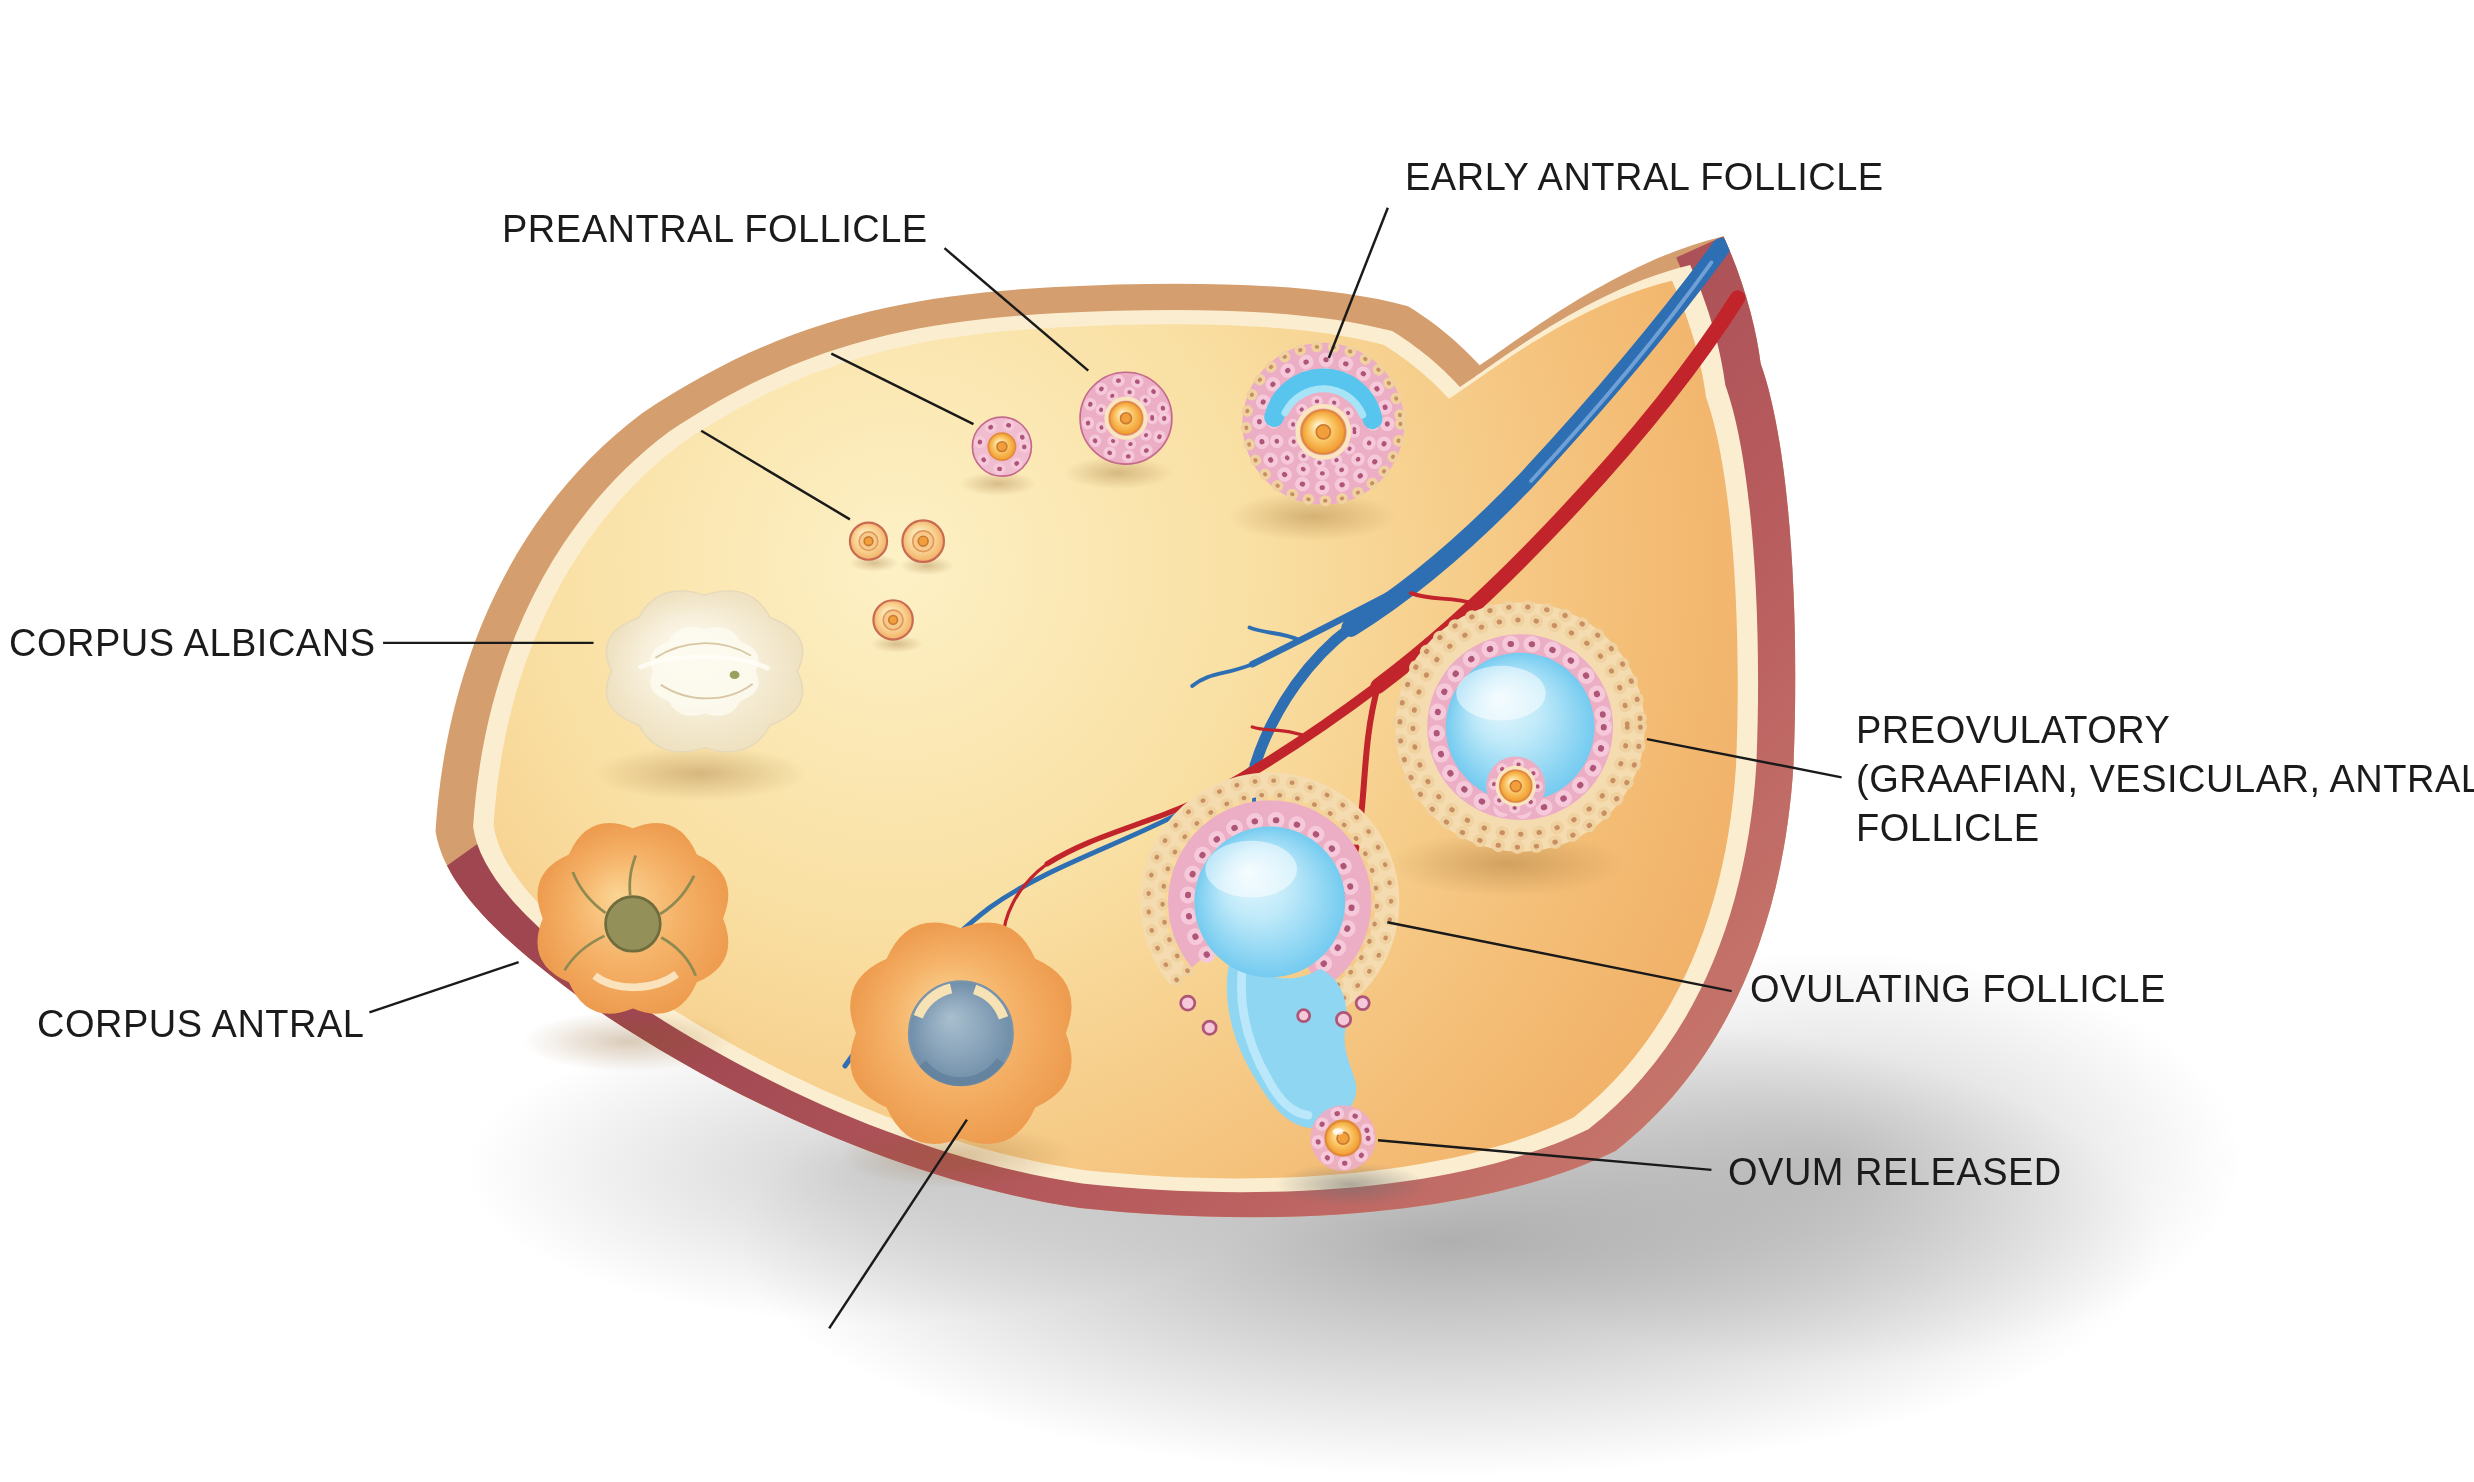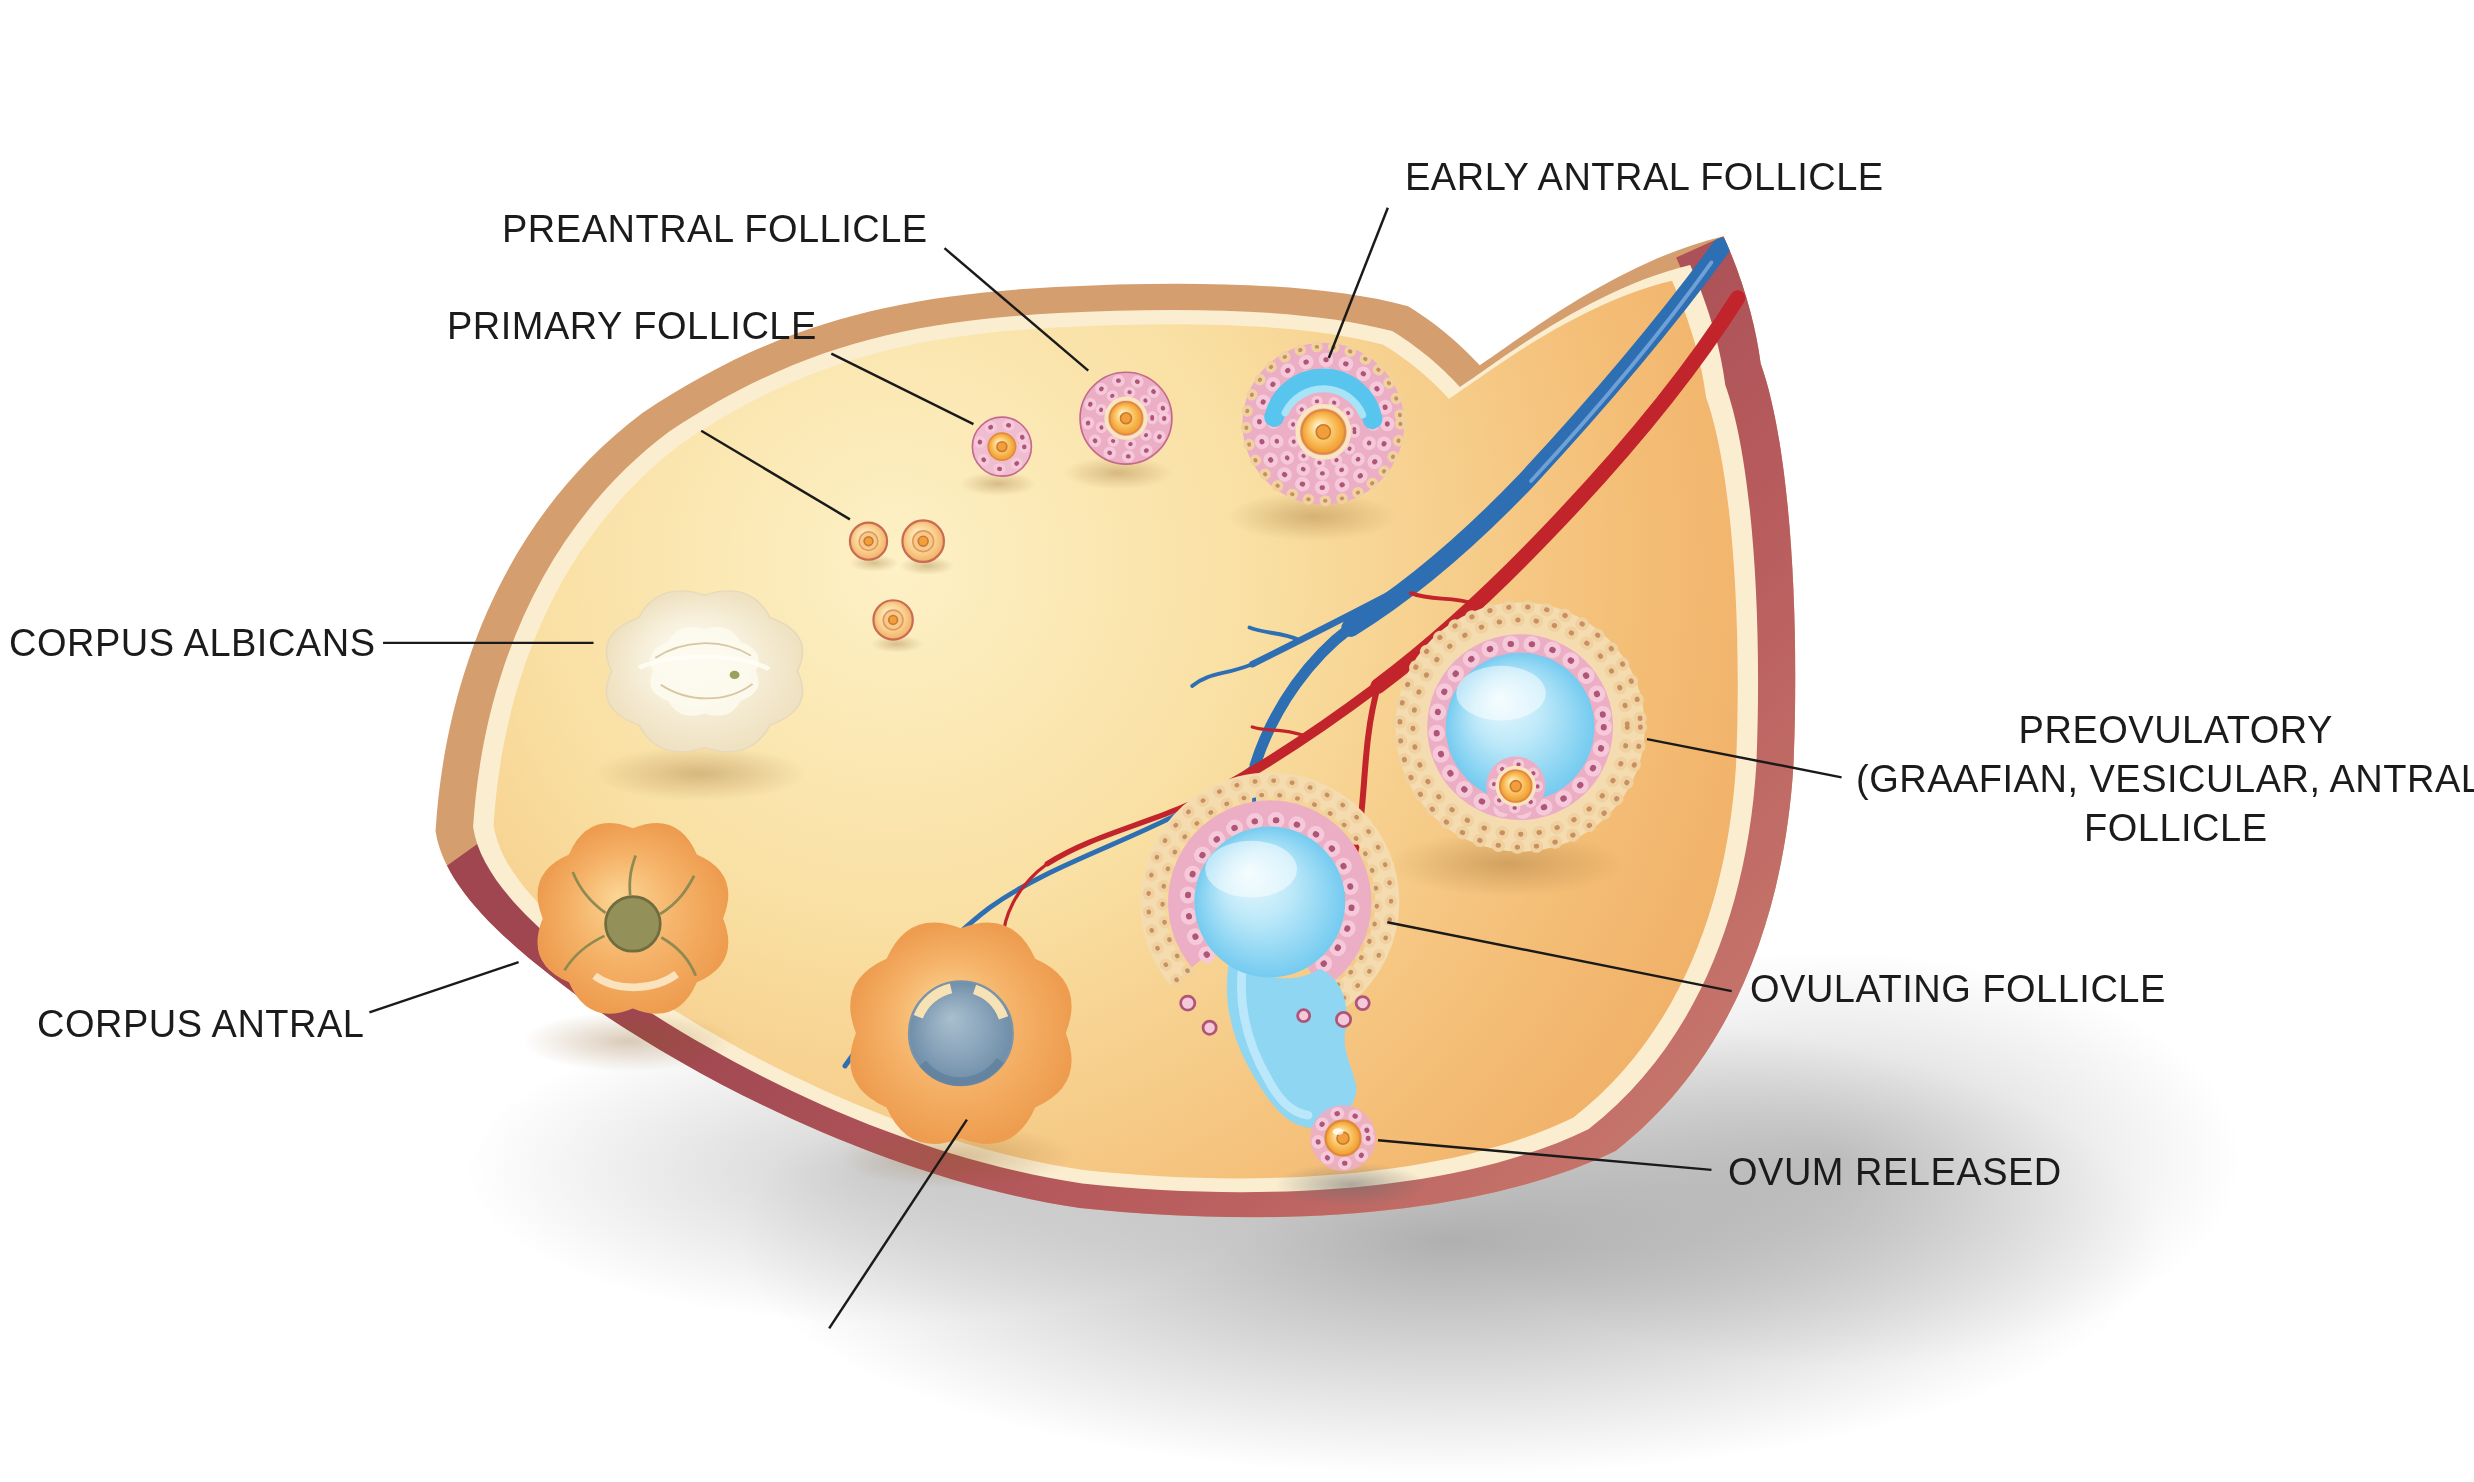--- a/index.html
+++ b/index.html
@@ -1,17 +1,17 @@
 <!DOCTYPE html>
 <html style="font-size:8.7px"><head>
 <meta charset="utf-8">
 <style>
   html,body{margin:0;padding:0;background:#ffffff;}
   .stage{position:relative;width:2475px;height:1482px;overflow:hidden;background:#ffffff;
-         font-family:"Liberation Sans", sans-serif;text-align:center;}
+         font-family:"Liberation Sans", sans-serif;}
   .stage svg{position:absolute;left:0;top:0;}
   .lbl{position:absolute;font-size:38px;font-weight:400;color:#1b1b1b;letter-spacing:0.5px;
        white-space:nowrap;line-height:49px;}
 </style>
 </head>
 <body>
 
 <div class="stage">
 
 <svg width="2475" height="1482" viewBox="0 0 4526 2711">
@@ -300,21 +300,20 @@
     <line x1="675" y1="1852" x2="948" y2="1760"></line>
     <line x1="1516" y1="2430" x2="1768" y2="2048"></line>
     <line x1="3368" y1="1422" x2="3012" y2="1352"></line>
     <line x1="3167" y1="1813" x2="2537" y2="1687"></line>
     <line x1="3130" y1="2140" x2="2520" y2="2086"></line>
   </g>
 </svg>
 
 <div class="lbl" style="left:1405px;top:153px">EARLY ANTRAL FOLLICLE</div>
 <div class="lbl" style="left:502px;top:205px">PREANTRAL FOLLICLE</div>
-<div class="lbl" style="left:447px;top:302px">PRIMARY FOLLICLE</div>
 <div class="lbl" style="left:9px;top:619px">CORPUS ALBICANS</div>
 <div class="lbl" style="left:37px;top:1000px">CORPUS ANTRAL</div>
 <div class="lbl" style="left:1856px;top:706px">
   <div>PREOVULATORY</div>
   <div>(GRAAFIAN, VESICULAR, ANTRAL)</div>
   <div>FOLLICLE</div>
 </div>
 <div class="lbl" style="left:1750px;top:965px">OVULATING FOLLICLE</div>
 <div class="lbl" style="left:1728px;top:1148px">OVUM RELEASED</div>
 

